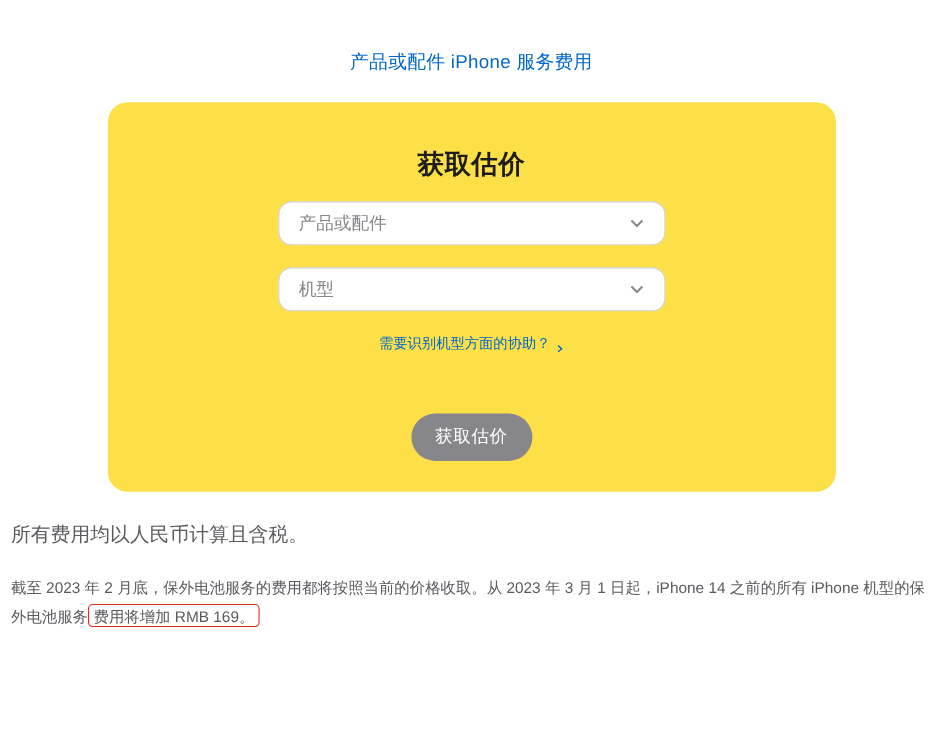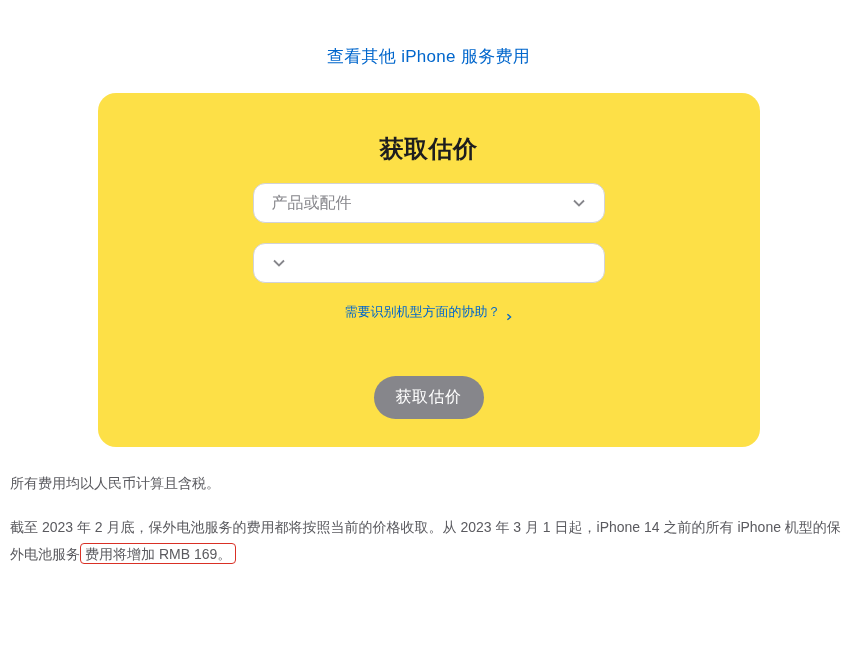--- a/index.html
+++ b/index.html
@@ -95,55 +95,56 @@
       padding: 11px 22px;
       font-size: 16px;
       cursor: pointer;
       letter-spacing: 0.5px;
     }
     .footer-text {
       padding: 10px 10px 0 10px;
       margin-top: 15px;
     }
     .footer-line1 {
-      font-size: 14px;
+      font-size: 18px;
       color: #5a5a5f;
       margin-bottom: 20px;
       line-height: 1.6;
     }
     .footer-line2 {
       font-size: 14px;
       color: #5a5a5f;
       line-height: 1.9;
     }
     .highlight {
       border: 1.5px solid #d93025;
       border-radius: 4px;
       padding: 2px 4px 1px 4px;
       display: inline;
     }
   </style>
 </head>
 <body>
 
 <div class="top-link">
-  <a href="#">查看其他 iPhone 服务费用</a>
+  <a href="#">产品或配件 iPhone 服务费用</a>
 </div>
 
 <div class="card">
   <h2 class="card-title">获取估价</h2>
 
   <div class="select-box">
     <span class="select-label">产品或配件</span>
     <svg class="chevron" viewBox="0 0 14 14" fill="none" stroke="currentColor" stroke-width="1.8">
       <polyline points="2,4.5 7,9.5 12,4.5"></polyline>
     </svg>
   </div>
 
   <div class="select-box second">
+    <span class="select-label">机型</span>
     <svg class="chevron" viewBox="0 0 14 14" fill="none" stroke="currentColor" stroke-width="1.8">
       <polyline points="2,4.5 7,9.5 12,4.5"></polyline>
     </svg>
   </div>
 
   <a href="#" class="help-link">
     <span>需要识别机型方面的协助？</span>
     <svg class="chev-right" viewBox="0 0 10 10" fill="none" stroke="#0066cc" stroke-width="1.6">
       <polyline points="3,1.5 7,5 3,8.5"></polyline>
     </svg>

